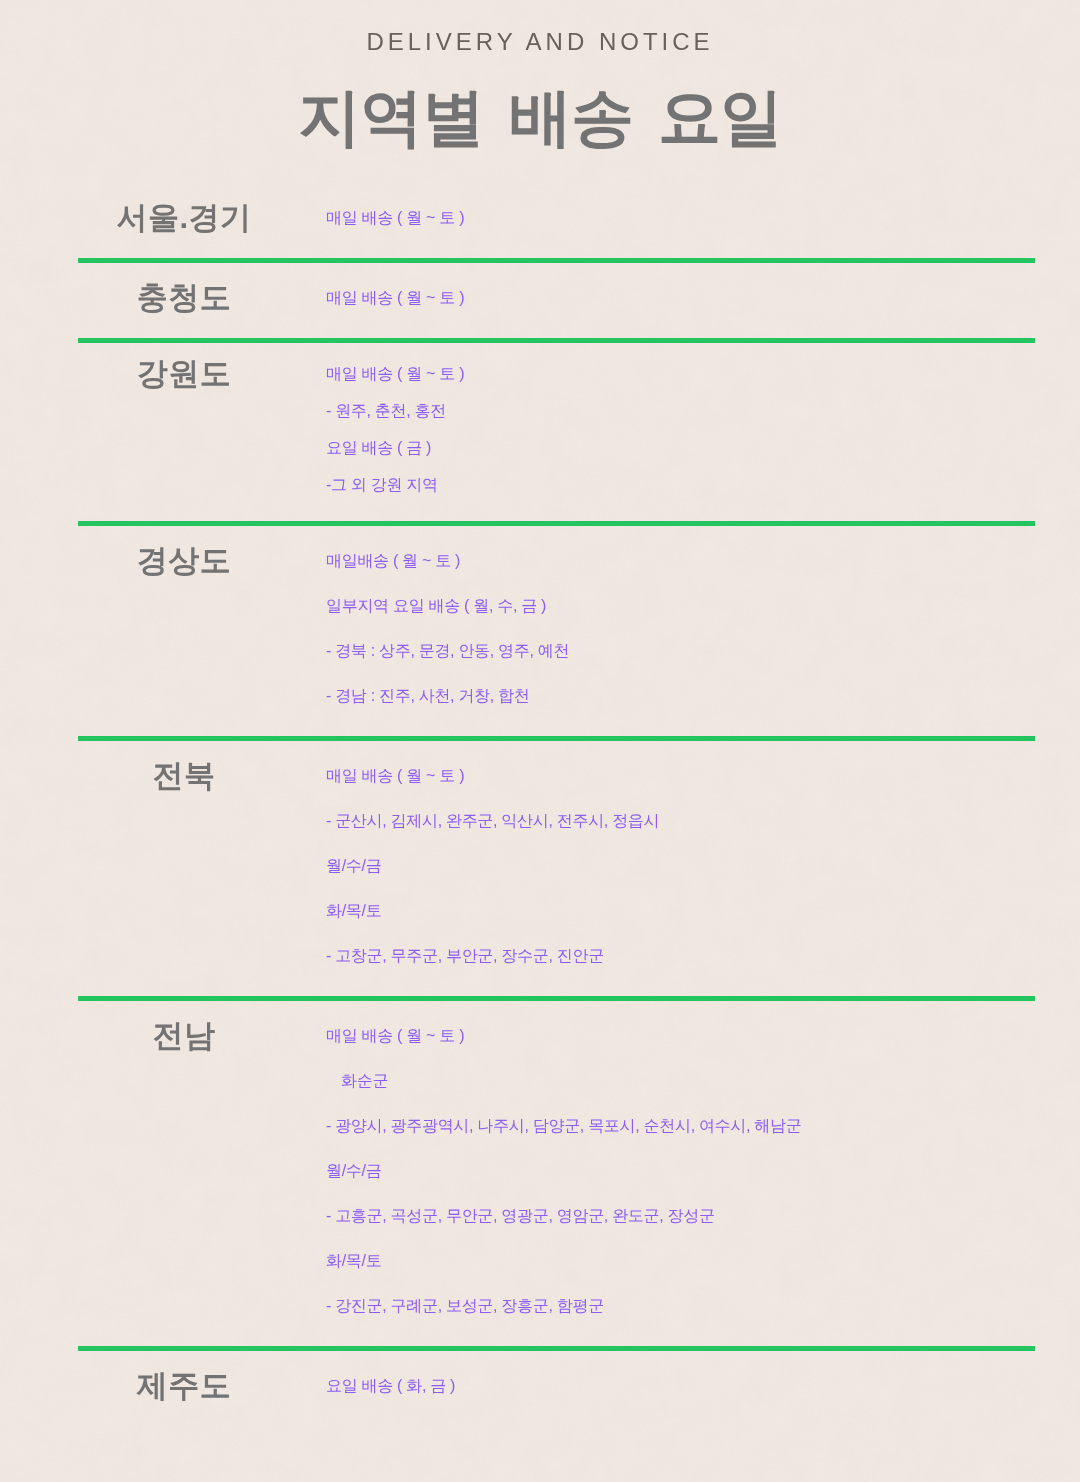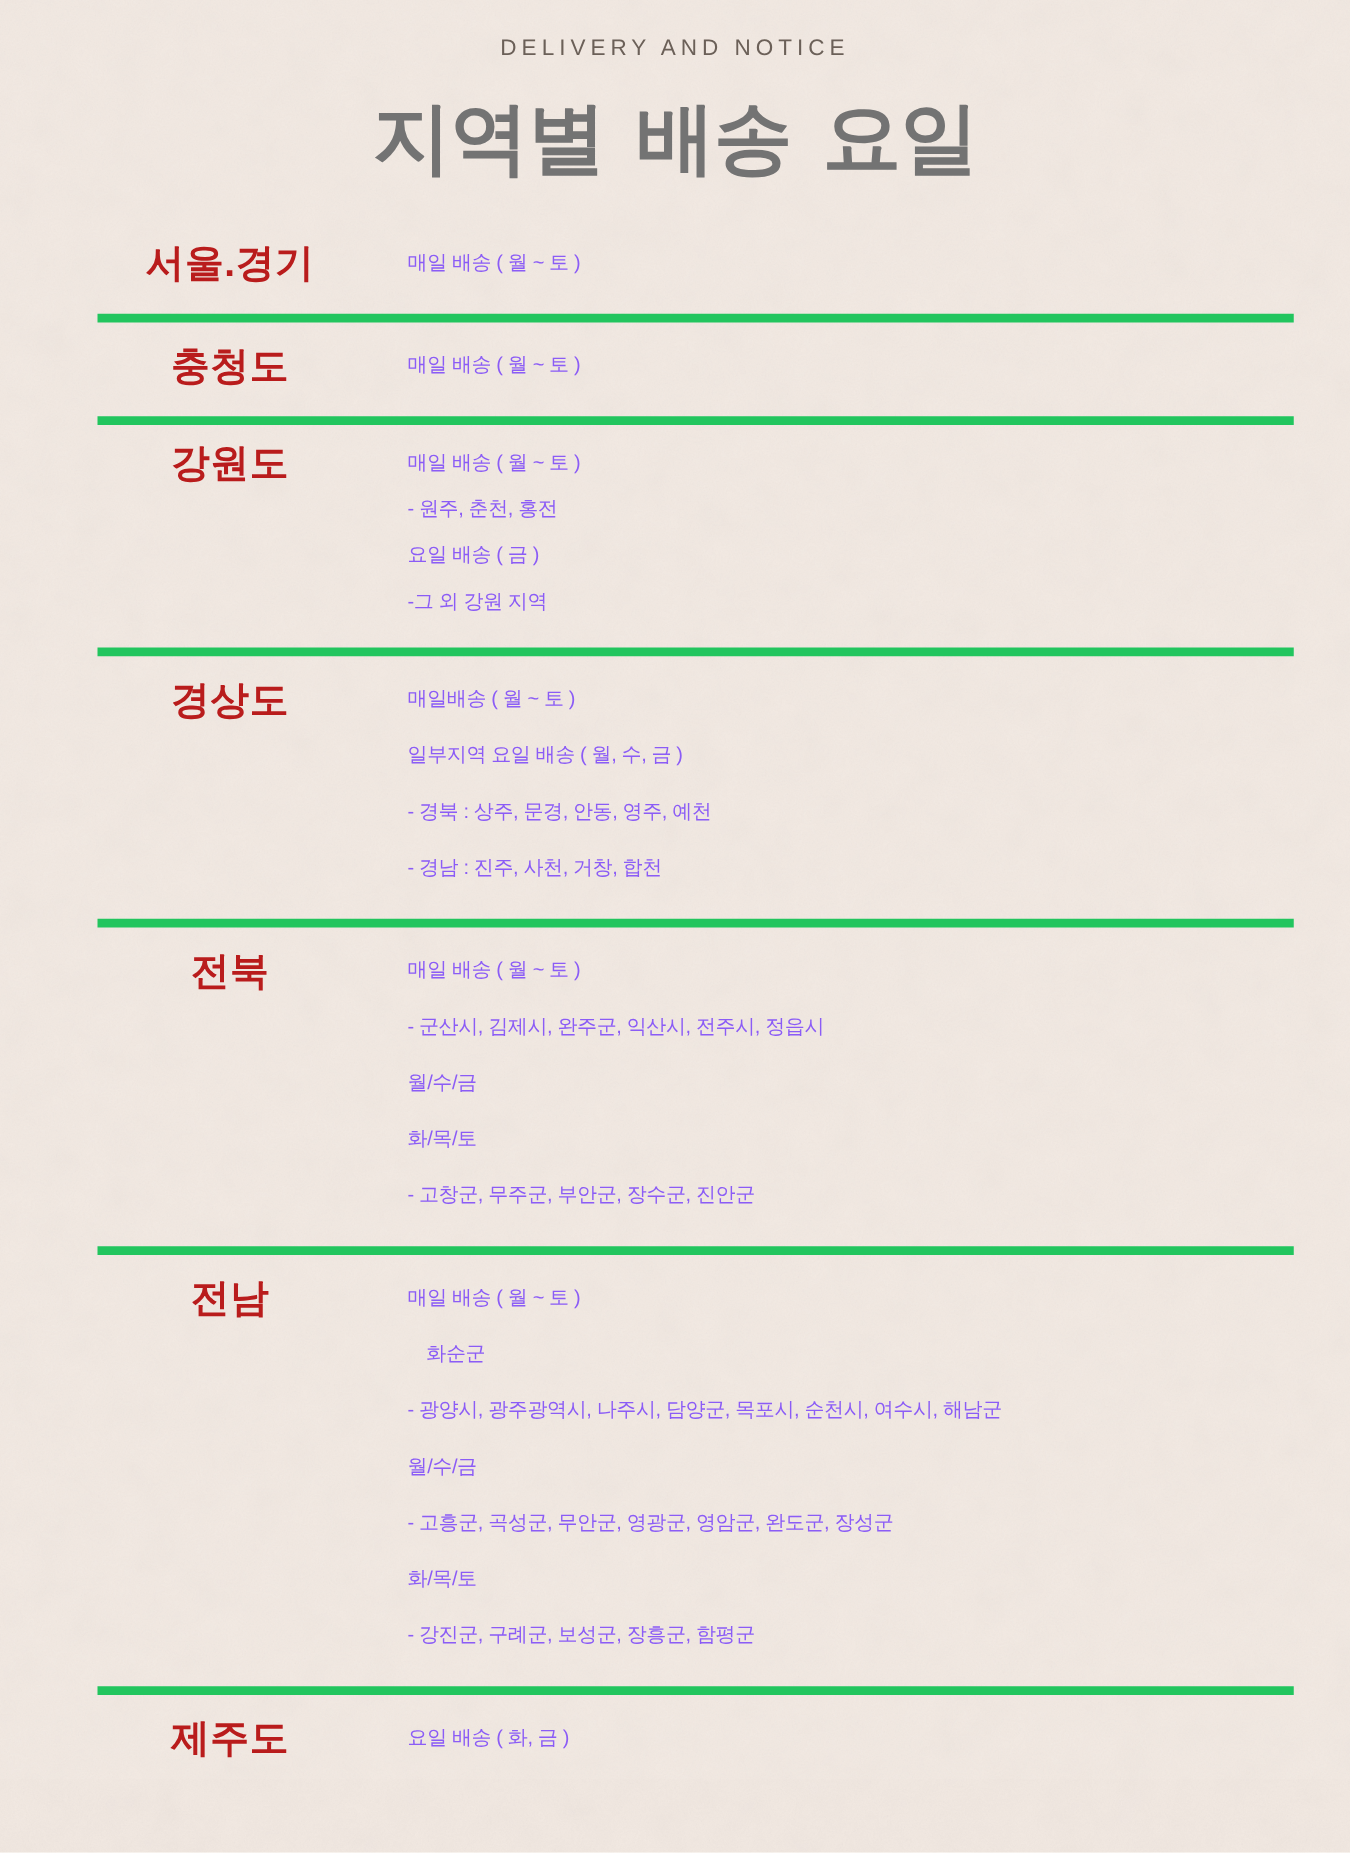--- a/index.html
+++ b/index.html
@@ -12,47 +12,47 @@
     font-family: "Liberation Sans", "DejaVu Sans", sans-serif;
   }
   .texture {
     position: absolute;
     inset: 0;
     pointer-events: none;
   }
   .content { position: relative; }
   .header { text-align: center; padding-top: 28px; }
   .eyebrow {
-    font-size: 18px;
+    font-size: 24px;
     letter-spacing: 4px;
     font-weight: 400;
     color: #6b6058;
     line-height: 1.2;
   }
   .title {
     margin: 24px 0 0 0;
     font-family: "DejaVu Serif", "Liberation Serif", serif;
     font-size: 63px;
     font-weight: 700;
     letter-spacing: -1px;
     word-spacing: 4px;
     color: #737373;
     line-height: 1.15;
   }
   .table { margin: 30px 45px 0 78px; }
   .row { display: flex; align-items: flex-start; padding: 12px 0 18px 0; }
-  .row + .row { border-top: 7px solid #22c55e; }
+  .row + .row { border-top: 5px solid #22c55e; }
   .row-label {
     flex: none;
     width: 212px;
     text-align: center;
     font-size: 31px;
     font-weight: 700;
     letter-spacing: 0.5px;
-    color: #b91c1c;
+    color: #737373;
     line-height: 45px;
   }
   .row-content { flex: 1; min-width: 0; }
   .line {
     font-size: 16px;
     color: #8b5cf6;
     line-height: 45px;
     letter-spacing: -0.3px;
     white-space: nowrap;
     margin-left: 36px;

